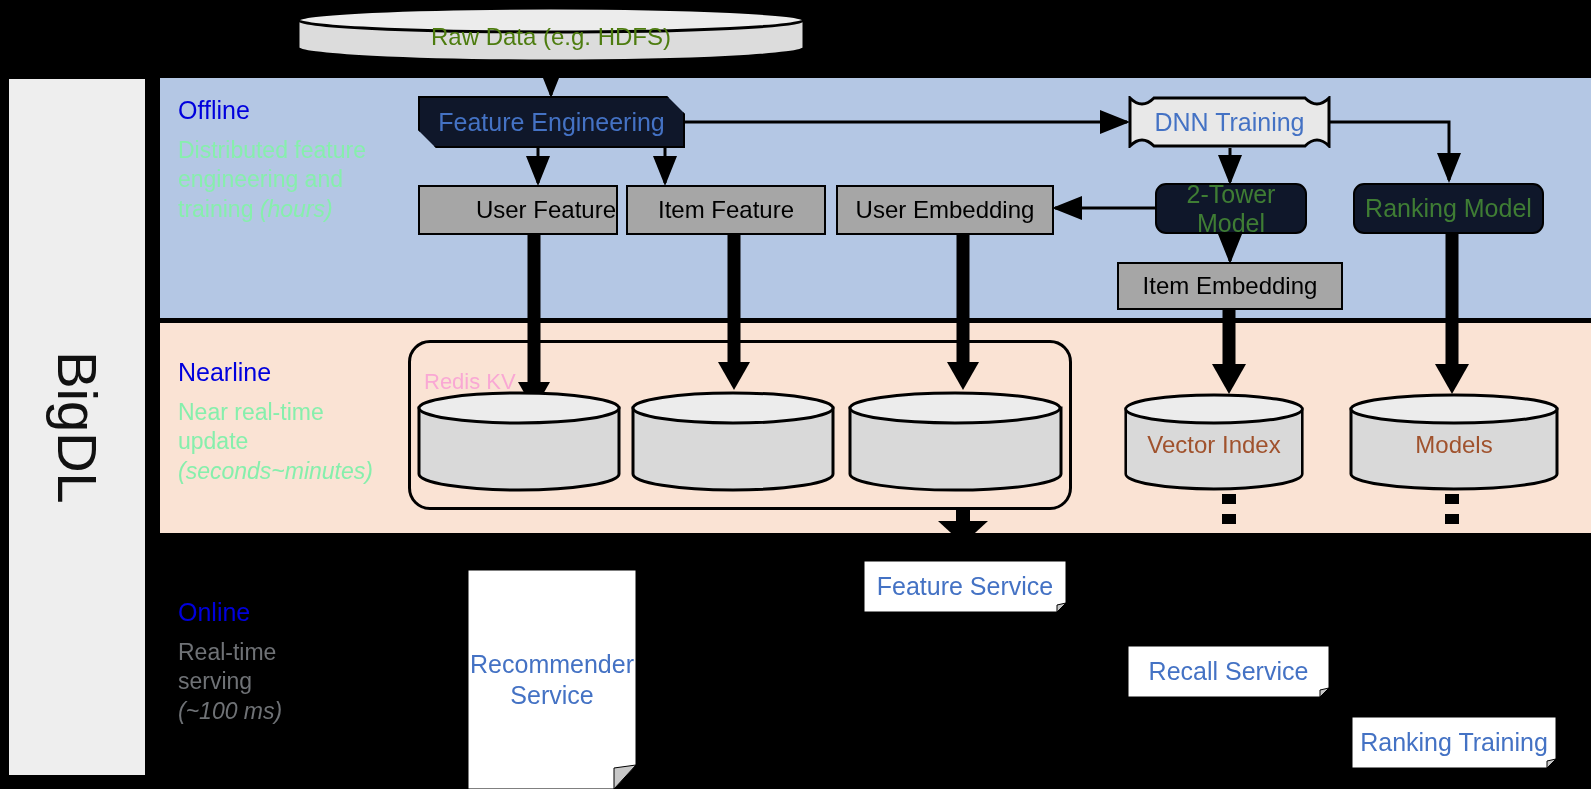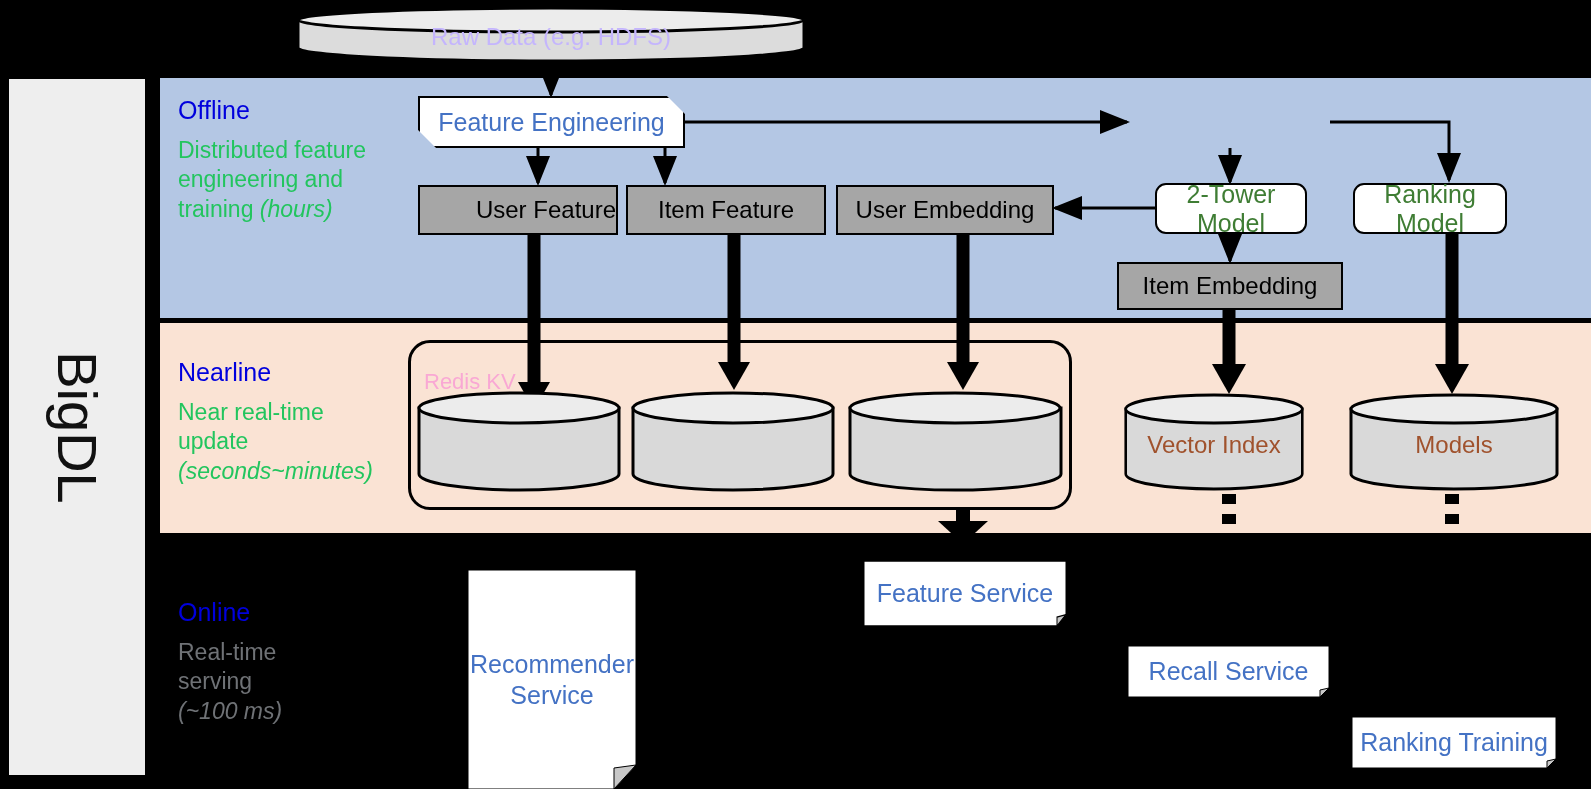--- a/index.html
+++ b/index.html
@@ -24,36 +24,36 @@
     display:flex; align-items:center; justify-content:center;
   }
   #bigdl-label {
     transform:rotate(90deg); white-space:nowrap;
     font-size:56px; color:#111; letter-spacing:0px;
   }
 
   
   .band-text { position:absolute; width:230px; }
   .band-title { font-size:25px; color:#0000dd; margin-bottom:11px; }
-  .band-desc { font-size:23px; color:#22c55e; line-height:1.28; }
+  .band-desc { font-size:23px; color:#86efac; line-height:1.28; }
   .band-desc i { font-style:italic; }
   #txt-offline  { left:178px; top:96px; }
   #txt-nearline { left:178px; top:358px; }
   #txt-online   { left:178px; top:598px; }
   #txt-online .band-desc { color:#6f7276; }
 
   
   .node { position:absolute; display:flex; align-items:center; justify-content:center;
           text-align:center; line-height:1.15; }
 
   .box-gray {
     background:#a6a6a6; border:2px solid #000; color:#000; font-size:24px;
   }
   .box-light {
-    background:#ffffff; border:2px solid #000; font-size:25px;
+    background:#0f172a; border:2px solid #000; font-size:25px;
   }
   .rounded { border-radius:11px; }
   .blue-text { color:#4472c4; }
   .green-text { color:#3f7d34; }
   .brown-text { color:#a0522d; }
 
   
   .cut-corner {
     clip-path: polygon(0 0, calc(100% - 18px) 0, 100% 18px, 100% 100%, 18px 100%, 0 calc(100% - 18px));
   }
@@ -174,45 +174,51 @@
 
     <line x1="1452" y1="494" x2="1452" y2="504" stroke="#000" stroke-width="14"></line>
     <line x1="1452" y1="514" x2="1452" y2="524" stroke="#000" stroke-width="14"></line>
   </svg>
 
   <div class="cyl" style="left:296px; top:6px; width:510px; height:56px;">
     <svg class="cyl-svg" viewBox="0 0 510 56" preserveAspectRatio="none">
       <path d="M2,14 L2,42 A253,13 0 0 0 508,42 L508,14 Z" fill="#dcdcdc" stroke="#000" stroke-width="3"></path>
       <ellipse cx="255" cy="14" rx="253" ry="12" fill="#ececec" stroke="#000" stroke-width="3"></ellipse>
     </svg>
-    <div class="cyl-lbl" style="color:#c4b5fd;">Raw Data (e.g. HDFS)</div>
+    <div class="cyl-lbl" style="color:#4d7c0f;">Raw Data (e.g. HDFS)</div>
   </div>
 
   <div class="node box-light cut-corner blue-text" style="left:418px; top:96px; width:267px; height:52px;">
     <span>Feature Engineering</span>
   </div>
 
+  <div class="node concave" style="left:1128px; top:96px; width:203px; height:52px;">
+    <svg class="shape-svg" viewBox="0 0 203 52" preserveAspectRatio="none">
+      <path d="M2,2 Q14,14 26,2 L177,2 Q189,14 201,2 L201,50 Q189,38 177,50 L26,50 Q14,38 2,50 Z" fill="#e8e8e8" stroke="#000" stroke-width="3"></path>
+    </svg>
+    <span class="lbl blue-text" style="font-size:25px;">DNN Training</span>
+  </div>
 
   <div class="node box-gray" style="left:418px; top:185px; width:200px; height:50px;justify-content:flex-end;">
     <span>User Feature</span>
   </div>
 
   <div class="node box-gray" style="left:626px; top:185px; width:200px; height:50px;">
     <span>Item Feature</span>
   </div>
 
   <div class="node box-gray" style="left:836px; top:185px; width:218px; height:50px;">
     <span>User Embedding</span>
   </div>
 
   <div class="node box-light rounded green-text" style="left:1155px; top:183px; width:152px; height:51px;">
     <span>2-Tower Model</span>
   </div>
 
-  <div class="node box-light rounded green-text" style="left:1353px; top:183px; width:154px; height:51px;">
+  <div class="node box-light rounded green-text" style="left:1353px; top:183px; width:191px; height:51px;">
     <span>Ranking Model</span>
   </div>
 
   <div class="node box-gray" style="left:1117px; top:262px; width:226px; height:48px;">
     <span>Item Embedding</span>
   </div>
 
   <div id="redis-container"></div>
   <div id="redis-label">Redis KV</div>
 
@@ -260,21 +266,21 @@
     <svg class="doc-svg" viewBox="0 0 168 219" preserveAspectRatio="none">
       <path d="M0,0 L168,0 L168,195 L146,219 L0,219 Z" fill="#ffffff" stroke="#000" stroke-width="1"></path>
       <path d="M168,195 L146,198 L146,219 Z" fill="#c8c8c8" stroke="#000" stroke-width="1"></path>
     </svg>
     <div class="doc-lbl">
       <span>Recommender</span><br>
       <span>Service</span>
     </div>
   </div>
 
-  <div class="doc" style="left:864px; top:561px; width:202px; height:65px;">
+  <div class="doc" style="left:864px; top:561px; width:202px; height:51px;">
     <svg class="doc-svg" viewBox="0 0 202 51" preserveAspectRatio="none">
       <path d="M0,0 L202,0 L202,42 L193,51 L0,51 Z" fill="#ffffff" stroke="#000" stroke-width="1"></path>
       <path d="M202,42 L193,44 L193,51 Z" fill="#c8c8c8" stroke="#000" stroke-width="1"></path>
     </svg>
     <div class="doc-lbl">Feature Service</div>
   </div>
 
   <div class="doc" style="left:1128px; top:646px; width:201px; height:51px;">
     <svg class="doc-svg" viewBox="0 0 201 51" preserveAspectRatio="none">
       <path d="M0,0 L201,0 L201,42 L192,51 L0,51 Z" fill="#ffffff" stroke="#000" stroke-width="1"></path>

